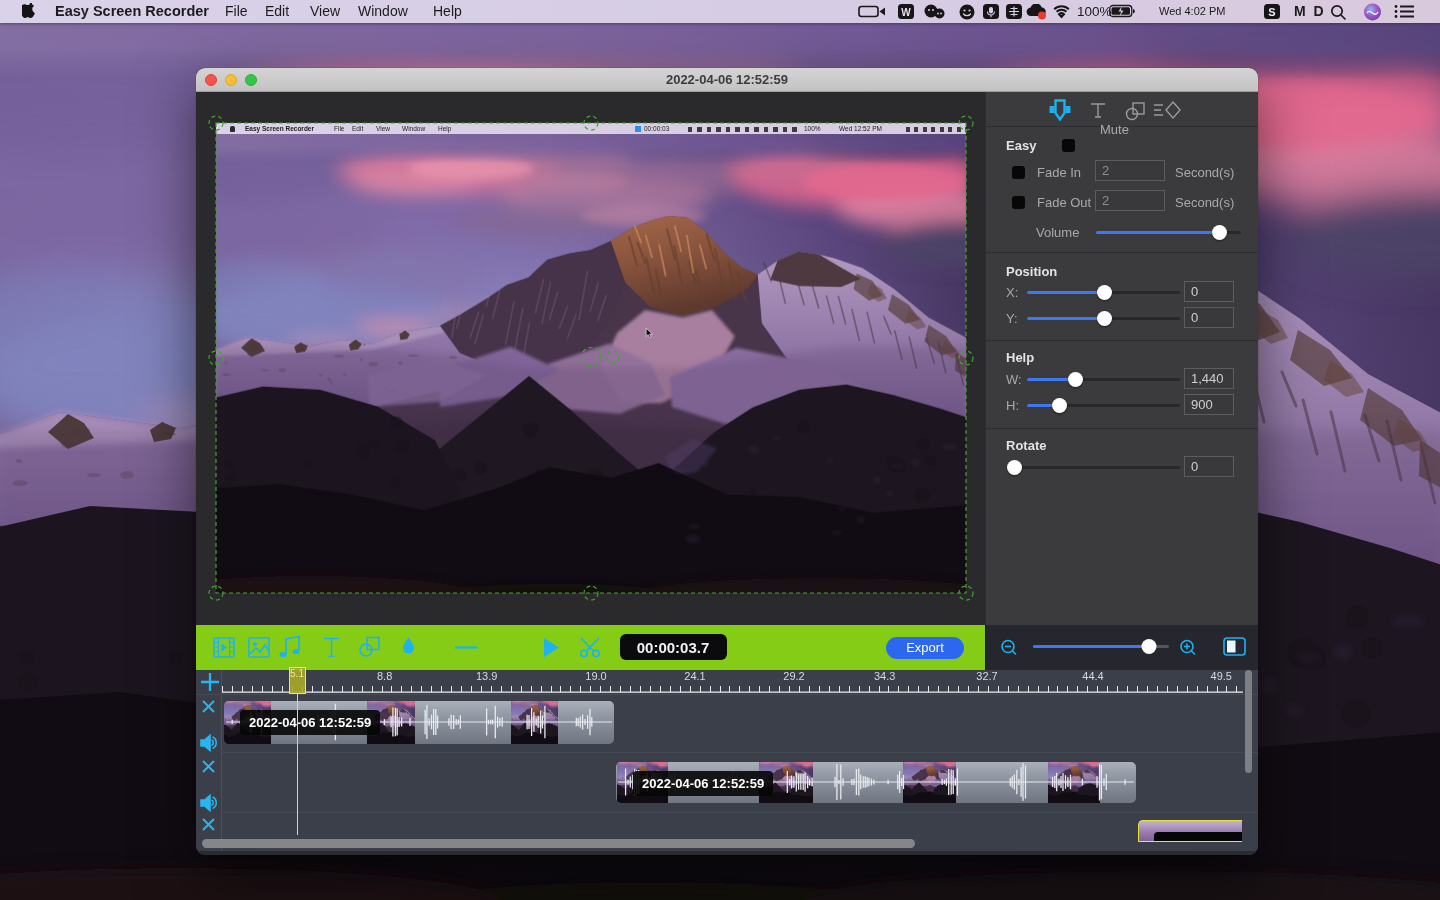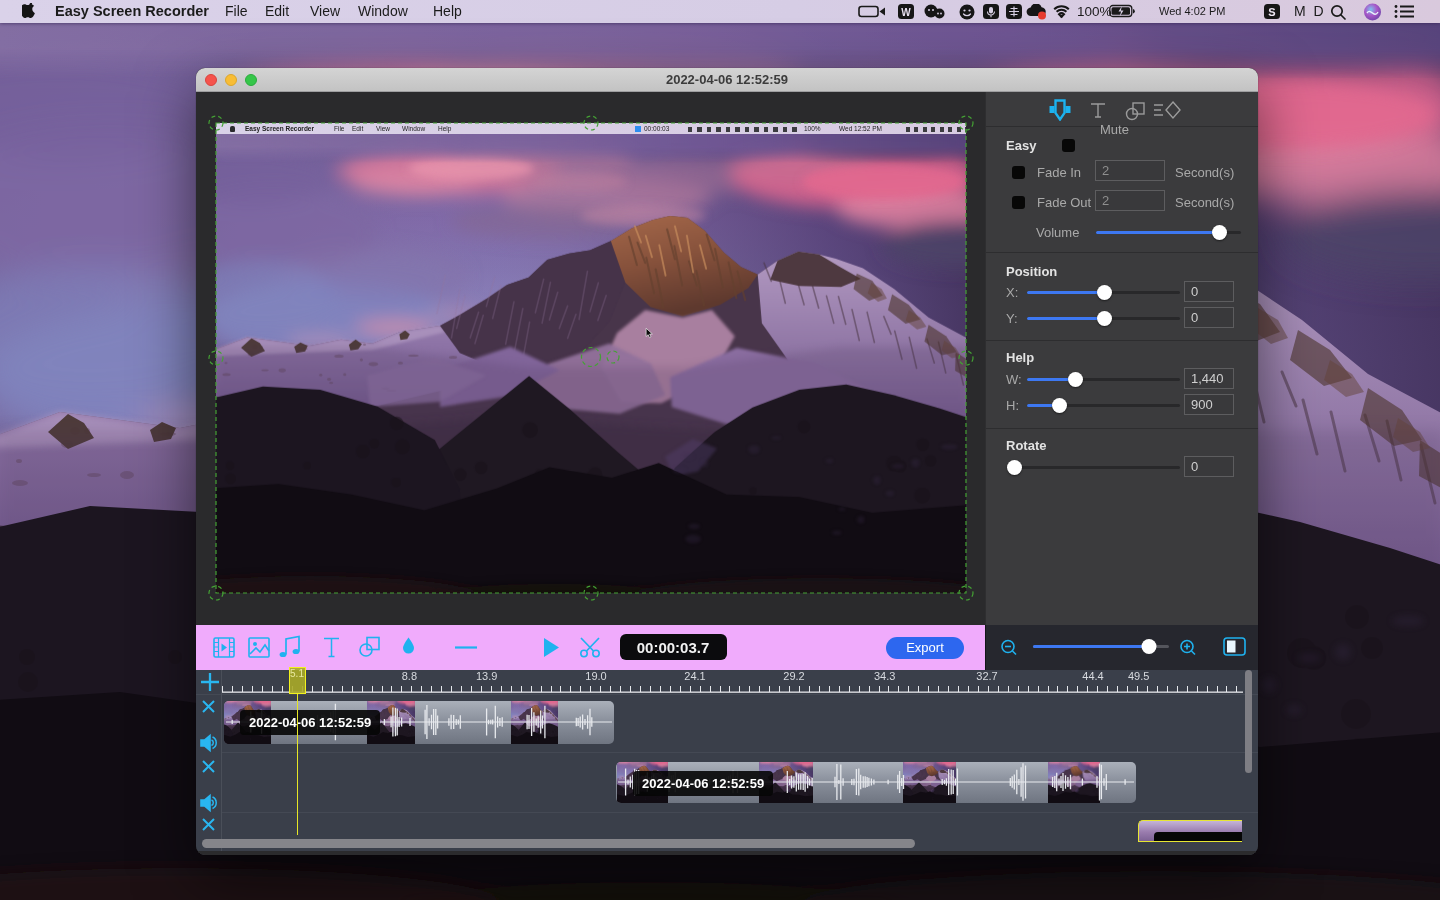--- a/index.html
+++ b/index.html
@@ -19,21 +19,21 @@
 
 #panel{position:absolute;left:789px;top:24px;width:273px;height:533px;background:#3b3b3d;border-left:1px solid #2e2e30;font-size:13px;color:#a9a9a9}
 .hdr{font-weight:700;color:#e3e3e3}
 .sep{position:absolute;left:0;width:273px;height:1px;background:#2d2d2f}
 .cb{position:absolute;width:13px;height:13px;background:#070707;border-radius:3px}
 .fld{position:absolute;height:21px;border:1px solid #5d5d5f;background:#39393b;color:#cfcfcf;font-size:13px;line-height:19px;padding-left:6px}
 .track{position:absolute;height:3px;border-radius:1.5px;background:#28282a}
 .tfill{position:absolute;height:3px;border-radius:1.5px;background:#3d78f2}
 .knob{position:absolute;width:15px;height:15px;border-radius:50%;background:#fff;box-shadow:0 1px 2px rgba(0,0,0,.5)}
 
-#toolbar{position:absolute;left:0;top:557px;width:789px;height:45px;background:#f0abfc}
+#toolbar{position:absolute;left:0;top:557px;width:789px;height:45px;background:#84cc16}
 #toolbarR{position:absolute;left:789px;top:557px;width:273px;height:45px;background:#26272e;border-left:1px solid #141519}
 
 #tline{position:absolute;left:0;top:602px;width:1062px;height:185px;background:#3a3f4a}
 #tline .rowsep{position:absolute;left:0;width:1062px;height:1px;background:#444954}
 #gutter{position:absolute;left:0;top:0;width:26px;height:185px;border-right:1px solid #4a4f59}
 .clip{position:absolute;border-radius:5px;background:linear-gradient(#aab0ba,#8b919d 45%,#6f7581);overflow:hidden}
 .lbl{position:absolute;background:rgba(6,6,6,.9);border-radius:4px;color:#fff;font-size:13px;font-weight:700;line-height:25px;padding:0 9px;white-space:nowrap}
 .thumb{position:absolute;top:0;height:100%;overflow:hidden}
 #botbar{position:absolute;left:0;top:783px;width:1062px;height:4px;background:#2b2b2d}
 </style></head>
@@ -356,21 +356,21 @@
           <rect x="0.8" y="1.5" width="22" height="11" rx="3" fill="none" stroke="#1a1a1a" stroke-width="1.3"></rect>
           <rect x="2.5" y="3.2" width="18.5" height="7.6" rx="1.5" fill="#1a1a1a"></rect>
           <path d="M24 5v4.5a2.3 2.3 0 0 0 0-4.5" fill="#1a1a1a"></path>
           <path d="M12.8 2.2 9.5 7.4h2.6l-1.4 5 3.8-5.8h-2.6z" fill="#d8d0e4"></path>
         </svg></span>
  <span class="it" style="left:1159px;font-size:11px">Wed 4:02 PM</span>
  <span class="it" style="left:1263px;top:4px"><svg width="18" height="15" viewBox="0 0 18 15">
           <rect x="1" y="0" width="16" height="15" rx="3.5" fill="#161616"></rect>
           <text x="9" y="11.5" text-anchor="middle" font-size="11" font-weight="bold" fill="#efe8f4" font-family="Liberation Sans">S</text>
         </svg></span>
- <span class="it" style="left:1294px;font-size:14px;font-weight:400;letter-spacing:2px">M D</span>
+ <span class="it" style="left:1294px;font-size:14px;font-weight:700;letter-spacing:2px">M D</span>
  <span class="it" style="left:1330px;top:4px"><svg width="17" height="16" viewBox="0 0 17 16">
           <circle cx="7" cy="7" r="5.2" fill="none" stroke="#1a1a1a" stroke-width="1.7"></circle>
           <path d="M11 11l4 4" stroke="#1a1a1a" stroke-width="1.7" stroke-linecap="round"></path>
         </svg></span>
  <span class="it" style="left:1363px;top:3px"><svg width="19" height="18" viewBox="0 0 19 18">
           <defs>
             <radialGradient id="siri" cx="0.4" cy="0.35" r="0.8">
               <stop offset="0" stop-color="#7ec0ee"></stop>
               <stop offset="0.45" stop-color="#a857c8"></stop>
               <stop offset="1" stop-color="#5b3fa0"></stop>
@@ -547,29 +547,29 @@
    <rect x="241" y="15.5" width="8.5" height="12" fill="#e9f7fe"></rect>
    <rect x="47" y="20" width="136" height="3" rx="1.5" fill="#54555c"></rect>
    <rect x="47" y="20" width="116" height="3" rx="1.5" fill="#3d78f2"></rect>
    <circle cx="163" cy="21.5" r="7.5" fill="#fff"></circle>
   </svg>
  </div>
 
  <div id="tline">
 
   <div class="abs" style="left:26px;top:0;width:1021px;height:24px;font-size:11px;color:#d8dbe0">
-    <span style="position:absolute;left:155px;top:0;width:40px;text-align:right">8.8</span>
+    <span style="position:absolute;left:155px;top:0;width:40px;text-align:left">8.8</span>
           <span style="position:absolute;left:254px;top:0;width:40px;text-align:left">13.9</span>
           <span style="position:absolute;left:354px;top:0;width:40px;text-align:center">19.0</span>
           <span style="position:absolute;left:453px;top:0;width:40px;text-align:center">24.1</span>
           <span style="position:absolute;left:552px;top:0;width:40px;text-align:center">29.2</span>
           <span style="position:absolute;left:652px;top:0;width:40px;text-align:left">34.3</span>
           <span style="position:absolute;left:745px;top:0;width:40px;text-align:center">32.7</span>
           <span style="position:absolute;left:851px;top:0;width:40px;text-align:center">44.4</span>
-          <span style="position:absolute;left:906px;top:0;width:40px;text-align:left">49.5</span>
+          <span style="position:absolute;left:970px;top:0;width:40px;text-align:right">49.5</span>
     <svg class="abs" style="left:0;top:0" width="1021" height="24" viewBox="0 0 1021 24">
             <rect x="0" y="16" width="1" height="6" fill="#e6e8ec"></rect>
             <rect x="10" y="16" width="1" height="6" fill="#e6e8ec"></rect>
             <rect x="20" y="16" width="1" height="6" fill="#e6e8ec"></rect>
             <rect x="30" y="16" width="1" height="6" fill="#e6e8ec"></rect>
             <rect x="40" y="16" width="1" height="6" fill="#e6e8ec"></rect>
             <rect x="50" y="16" width="1" height="6" fill="#e6e8ec"></rect>
             <rect x="60" y="16" width="1" height="6" fill="#e6e8ec"></rect>
             <rect x="70" y="16" width="1" height="6" fill="#e6e8ec"></rect>
             <rect x="80" y="16" width="1" height="6" fill="#e6e8ec"></rect>

